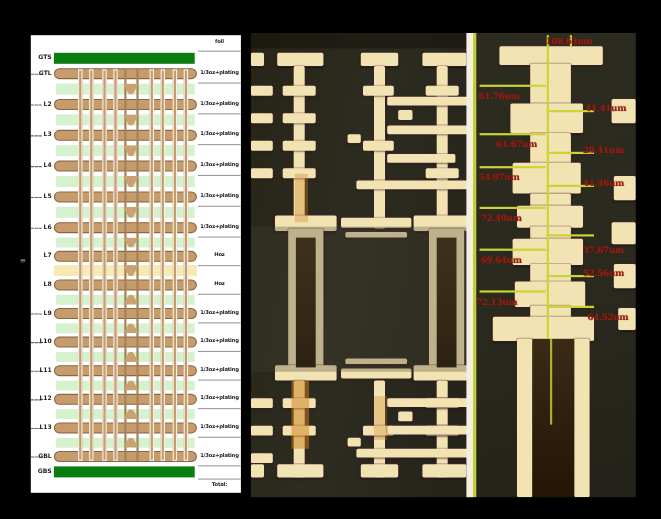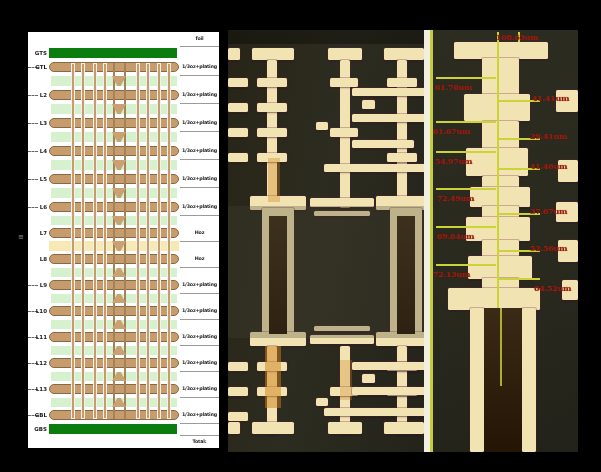--- a/index.html
+++ b/index.html
@@ -247,25 +247,25 @@
       <div class="yl" style="left: 6px; top: 196px; width: 60px; height: 2px; background: rgb(204, 211, 54);"></div>
       <div class="yl" style="left: 6px; top: 234px; width: 60px; height: 2px; background: rgb(204, 211, 54);"></div>
       <div class="yl" style="left: 67px; top: 70px; width: 43px; height: 2px; background: rgb(204, 211, 54);"></div>
       <div class="yl" style="left: 67px; top: 108px; width: 43px; height: 2px; background: rgb(204, 211, 54);"></div>
       <div class="yl" style="left: 67px; top: 138px; width: 43px; height: 2px; background: rgb(204, 211, 54);"></div>
       <div class="yl" style="left: 67px; top: 183px; width: 43px; height: 2px; background: rgb(204, 211, 54);"></div>
       <div class="yl" style="left: 67px; top: 220px; width: 43px; height: 2px; background: rgb(204, 211, 54);"></div>
       <div class="yl" style="left: 67px; top: 248px; width: 43px; height: 2px; background: rgb(204, 211, 54);"></div>
       <div class="rl" style="left: 66px; top: 2px; color: rgb(150, 27, 16);">108.63um</div>
       <div class="rl" style="left: 5px; top: 52px; color: rgb(150, 27, 16);">61.76um</div>
-      <div class="rl" style="left: 3px; top: 96px; color: rgb(150, 27, 16); text-align: center;">61.67um</div>
+      <div class="rl" style="left: 21px; top: 96px; color: rgb(150, 27, 16); text-align: center;">61.67um</div>
       <div class="rl" style="left: 5px; top: 126px; color: rgb(150, 27, 16);">54.97um</div>
       <div class="rl" style="left: 7px; top: 163px; color: rgb(150, 27, 16);">72.49um</div>
       <div class="rl" style="left: 7px; top: 201px; color: rgb(150, 27, 16);">69.64um</div>
       <div class="rl" style="left: 3px; top: 239px; color: rgb(150, 27, 16);">72.13um</div>
       <div class="rl" style="left: 102px; top: 63px; color: rgb(150, 27, 16);">41.41um</div>
       <div class="rl" style="left: 100px; top: 101px; color: rgb(150, 27, 16);">29.41um</div>
       <div class="rl" style="left: 100px; top: 131px; color: rgb(150, 27, 16);">41.46um</div>
-      <div class="rl" style="left: 100px; top: 176px; color: rgb(150, 27, 16);">37.67um</div>
+      <div class="rl" style="left: 100px; top: 192px; color: rgb(150, 27, 16);">37.67um</div>
       <div class="rl" style="left: 100px; top: 213px; color: rgb(150, 27, 16);">52.56um</div>
       <div class="rl" style="left: 104px; top: 253px; color: rgb(150, 27, 16);">64.52um</div>
     </section>
 </div>
 
 </body></html>

